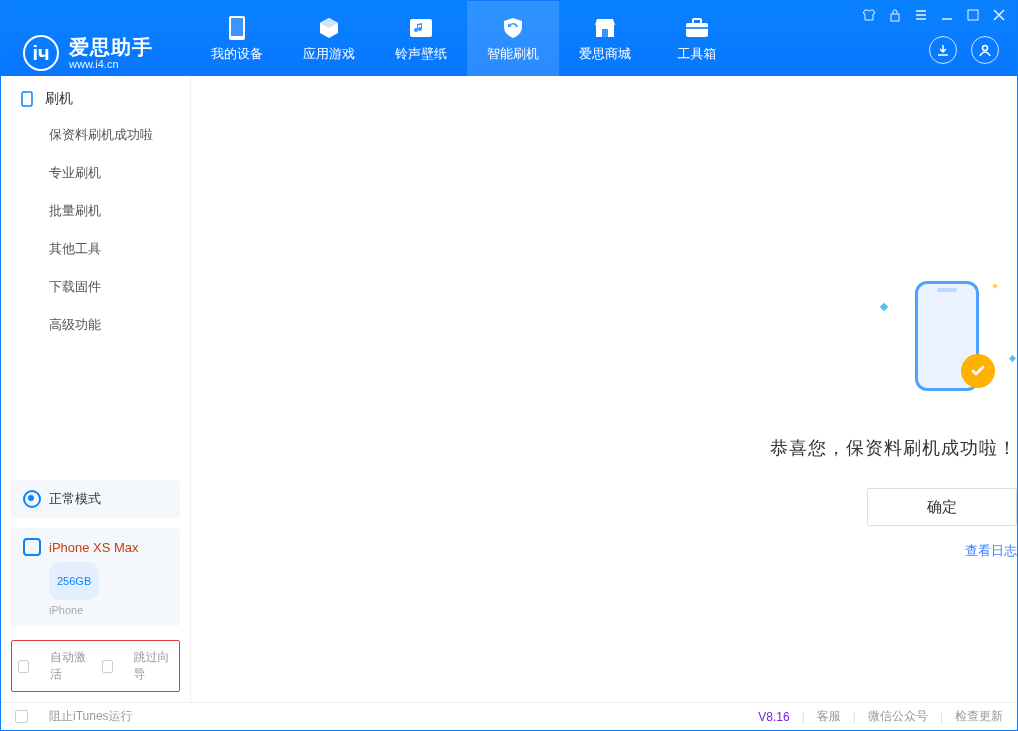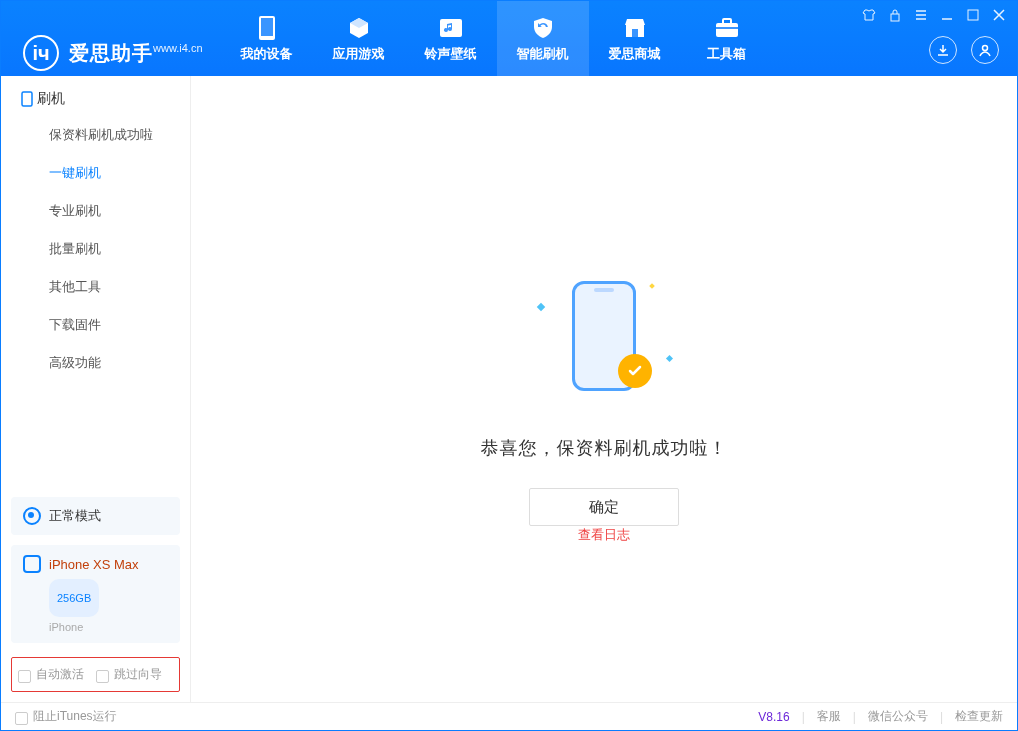--- a/index.html
+++ b/index.html
@@ -3,75 +3,75 @@
 <meta charset="utf-8">
 <style>
 * { margin: 0; padding: 0; box-sizing: border-box; font-family: "Microsoft YaHei", Arial, sans-serif; }
 body { background: #fff; }
 .window { width: 1018px; height: 731px; border: 1px solid #0a7dff; display: flex; flex-direction: column; background: #fff; }
 
 
 .header { height: 75px; background: linear-gradient(180deg, #0a82ff 0%, #0876ff 100%); display: flex; align-items: stretch; color: #fff; position: relative; }
 .logo-area { display: flex; align-items: center; padding: 0 18px 0 22px; min-width: 190px; margin-top: 29px; }
 .logo-circle { width: 36px; height: 36px; border: 2.5px solid #fff; border-radius: 50%; display: flex; align-items: center; justify-content: center; font-weight: bold; font-size: 20px; margin-right: 10px; }
-.logo-text { display: flex; line-height: 1.1; }
+.logo-text { display: flex; flex-direction: column; line-height: 1.1; }
 .logo-title { font-size: 20px; font-weight: bold; letter-spacing: 1px; }
 .logo-sub { font-size: 11px; opacity: 0.9; }
 
 .nav { display: flex; }
-.nav-item { width: 92px; display: flex; flex-direction: column; align-items: center; justify-content: center; cursor: pointer; color: #fff; font-size: 13px; gap: 4px; position: relative; font-weight: bold; }
+.nav-item { width: 92px; display: flex; flex-direction: column; align-items: center; justify-content: center; cursor: pointer; color: #fff; font-size: 13px; gap: 4px; position: relative; }
 .nav-item.active { background: rgba(255,255,255,0.15); }
 .nav-icon { width: 26px; height: 26px; display: flex; align-items: center; justify-content: center; }
 
 .header-right { position: absolute; right: 10px; top: 6px; display: flex; gap: 10px; align-items: center; }
 .header-right .win-icon { width: 16px; height: 16px; display: flex; align-items: center; justify-content: center; color: #fff; cursor: pointer; opacity: 0.9; }
 .header-right-bottom { position: absolute; right: 18px; bottom: 12px; display: flex; gap: 14px; }
 .circle-btn { width: 28px; height: 28px; border: 1.5px solid rgba(255,255,255,0.8); border-radius: 50%; display: flex; align-items: center; justify-content: center; cursor: pointer; color: #fff; }
 
 
 .body { flex: 1; display: flex; min-height: 0; }
 
 
 .sidebar { width: 190px; border-right: 1px solid #eee; display: flex; flex-direction: column; background: #fff; }
-.sb-section-title { display: flex; align-items: center; gap: 2px; padding: 14px 18px 8px 18px; font-size: 14px; color: #333; font-weight: 500; text-align: center; }
+.sb-section-title { display: flex; align-items: center; gap: 10px; padding: 14px 18px 8px 18px; font-size: 14px; color: #333; font-weight: 500; text-align: center; }
 .sb-icon { width: 16px; height: 16px; display: flex; align-items: center; justify-content: center; }
 .sb-items { padding-left: 48px; }
 .sb-item { padding: 10px 0; font-size: 13px; color: #555; cursor: pointer; }
 .sb-item.active { color: #0a82ff; }
 
 .sb-bottom { margin-top: auto; padding: 10px; }
 .mode-card { background: #f4f8fc; border-radius: 4px; padding: 10px 12px; display: flex; align-items: center; gap: 8px; font-size: 13px; color: #333; margin-bottom: 10px; }
 .mode-ic { width: 18px; height: 18px; border: 2px solid #0a82ff; border-radius: 50%; position: relative; }
 .mode-ic::after { content: ""; position: absolute; width: 6px; height: 6px; background: #0a82ff; border-radius: 50%; top: 3px; left: 3px; }
 
 .device-card { background: #f4f8fc; border-radius: 4px; padding: 10px 12px; }
 .device-row { display: flex; align-items: center; gap: 8px; }
 .dev-ic { width: 18px; height: 18px; border: 2px solid #0a82ff; border-radius: 4px; position: relative; }
 .dev-name { font-size: 13px; color: #c2410c; font-weight: 500; }
 .dev-storage { display: inline-block; margin-top: 6px; margin-left: 26px; background: #e3efff; color: #0a82ff; font-size: 11px; padding: 13px 8px; border-radius: 10px; }
 .dev-type { margin-left: 26px; margin-top: 4px; font-size: 11px; color: #aaa; }
 
 .checkbox-bar { border: 1.5px solid #e53935; border-radius: 2px; padding: 8px 6px; margin-top: 14px; display: flex; gap: 12px; align-items: center; }
-.chk { display: flex; align-items: flex-end; gap: 5px; font-size: 12px; color: #999; cursor: pointer; }
+.chk { display: flex; align-items: center; gap: 21px; font-size: 12px; color: #999; cursor: pointer; }
 .chk-box { width: 13px; height: 13px; border: 1px solid #ccc; border-radius: 2px; background: #fff; }
 
 
-.main { flex: 1; display: flex; flex-direction: column; align-items: center; position: relative; }
+.main { flex: 1; display: flex; flex-direction: column; align-items: flex-end; position: relative; }
 .illustration { margin-top: 190px; width: 140px; height: 140px; position: relative; display: flex; align-items: center; justify-content: center; }
 .phone-shape { width: 64px; height: 110px; border: 3px solid #4fa3ff; border-radius: 12px; background: #eaf3ff; position: relative; }
 .phone-shape::before { content: ""; position: absolute; top: 4px; left: 50%; transform: translateX(-50%); width: 20px; height: 4px; background: #bcd8ff; border-radius: 2px; }
 .check-badge { position: absolute; right: 22px; bottom: 18px; width: 34px; height: 34px; background: #ffb300; border-radius: 50%; display: flex; align-items: center; justify-content: center; }
 .spark { position: absolute; width: 6px; height: 6px; background: #ffd740; transform: rotate(45deg); }
 .spark.s1 { top: 38px; left: 4px; background: #4fc3f7; }
 .spark.s2 { top: 18px; right: 20px; width: 4px; height: 4px; }
 .spark.s3 { bottom: 45px; right: 2px; background: #4fc3f7; width: 5px; height: 5px; }
 
 .success-text { margin-top: 30px; font-size: 18px; color: #333; letter-spacing: 1px; }
 .ok-button { margin-top: 28px; width: 150px; height: 38px; border: 1px solid #ddd; background: #fff; color: #333; font-size: 15px; cursor: pointer; border-radius: 2px; }
-.log-link { font-size: 13px; color: #ef4444; cursor: pointer; }
+.log-link { margin-top: 16px; font-size: 13px; color: #3b82f6; cursor: pointer; }
 
 
 .footer { height: 28px; border-top: 1px solid #eee; display: flex; align-items: center; padding: 0 14px; font-size: 12px; color: #999; }
 .footer .chk { color: #999; }
 .footer-right { margin-left: auto; display: flex; align-items: center; gap: 12px; }
 .ver { color: #6d28d9; }
 .flink { color: #999; cursor: pointer; }
 .fsep { color: #ddd; }
 </style>
 </head>
@@ -202,21 +202,20 @@
       <div class="sb-section-title">
         <span class="sb-icon">
           <svg width="12" height="16" viewBox="0 0 12 16">
               <rect x="1" y="1" width="10" height="14" rx="1.5" fill="none" stroke="#0a82ff" stroke-width="1.5"></rect>
             </svg>
         </span>
         <span>刷机</span>
       </div>
       <div class="sb-items">
         <div class="sb-item">保资料刷机成功啦</div>
-        <div class="sb-item active">一键刷机</div>
         <div class="sb-item">专业刷机</div>
         <div class="sb-item">批量刷机</div>
       </div>
 
       <div class="sb-items">
         <div class="sb-item">其他工具</div>
         <div class="sb-item">下载固件</div>
         <div class="sb-item">高级功能</div>
       </div>
 

